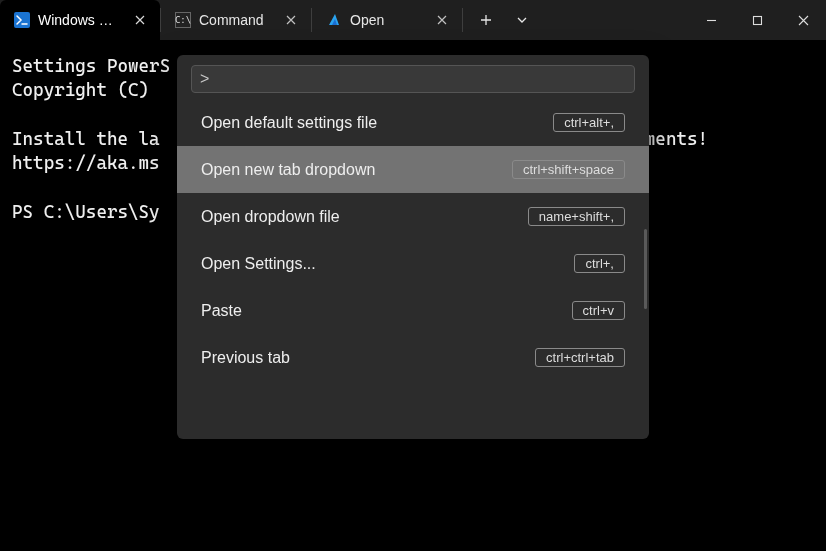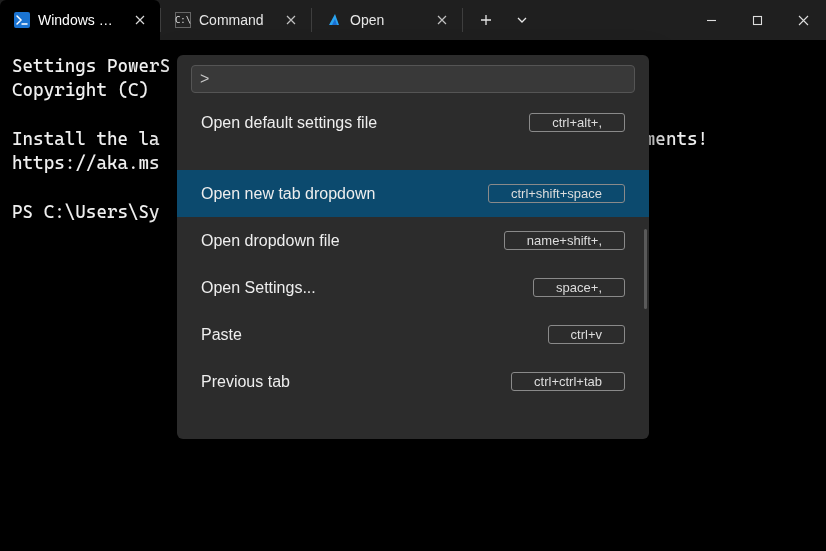--- a/index.html
+++ b/index.html
@@ -96,25 +96,25 @@
     color:#fff; font-size:16px;
   }
   .palette-input::placeholder { color:#a2a2a2; font-style: italic; }
   .palette-list { flex:1; overflow:hidden; position:relative; }
   .palette-item {
     display:flex; align-items:flex-end; justify-content:space-between;
     padding: 14px 24px;
     font-size:16px;
     color:#eee;
   }
-  .palette-item.highlight { background:#0c4a6e;margin-top:24px; }
+  .palette-item.highlight { background:#737373; }
   .shortcut {
     border:1px solid #8a8a8a;
     border-radius:3px;
-    padding:1px 22px;
+    padding:1px 10px;
     font-size:13px;
     color:#ddd;
   }
   .scroll-hint {
     position:absolute; right:2px; top:130px; width:3px; height:80px;
     background:#5a5a5a; border-radius:2px;
   }
 </style>
 </head>
 <body>
@@ -210,21 +210,21 @@
     <div class="palette-item highlight">
       <span>Open new tab dropdown</span>
       <span class="shortcut">ctrl+shift+space</span>
     </div>
     <div class="palette-item">
       <span>Open dropdown file</span>
       <span class="shortcut">name+shift+,</span>
     </div>
     <div class="palette-item">
       <span>Open Settings...</span>
-      <span class="shortcut">space+,</span>
+      <span class="shortcut">ctrl+,</span>
     </div>
     <div class="palette-item">
       <span>Paste</span>
       <span class="shortcut">ctrl+v</span>
     </div>
     <div class="palette-item">
       <span>Previous tab</span>
       <span class="shortcut">ctrl+ctrl+tab</span>
     </div>
     <div class="scroll-hint"></div>

